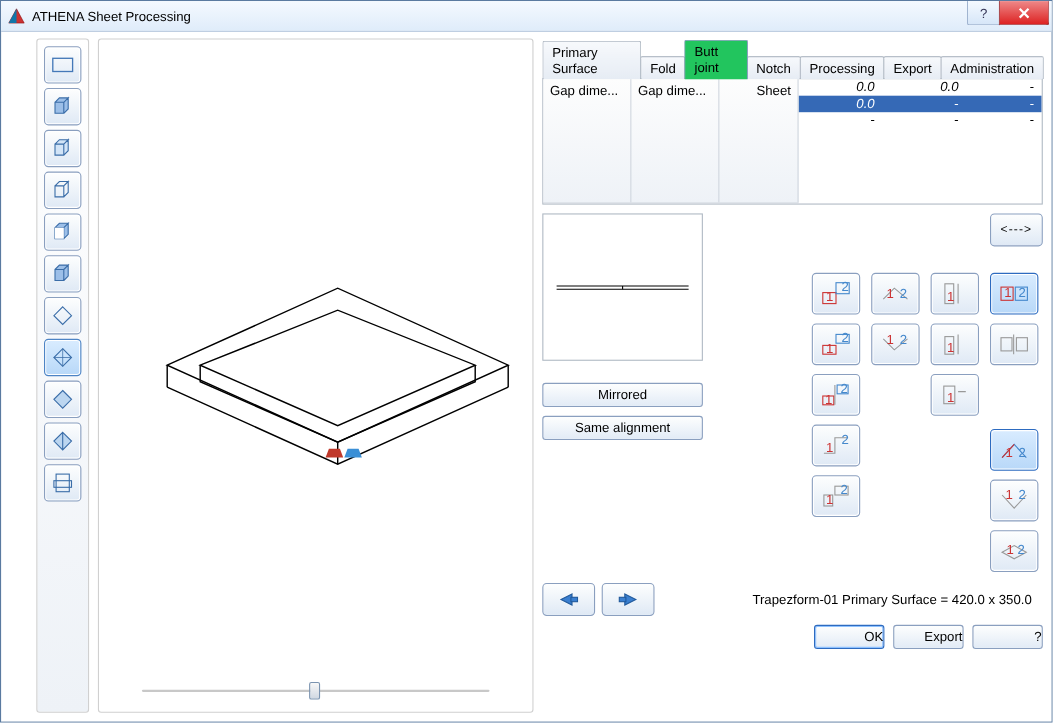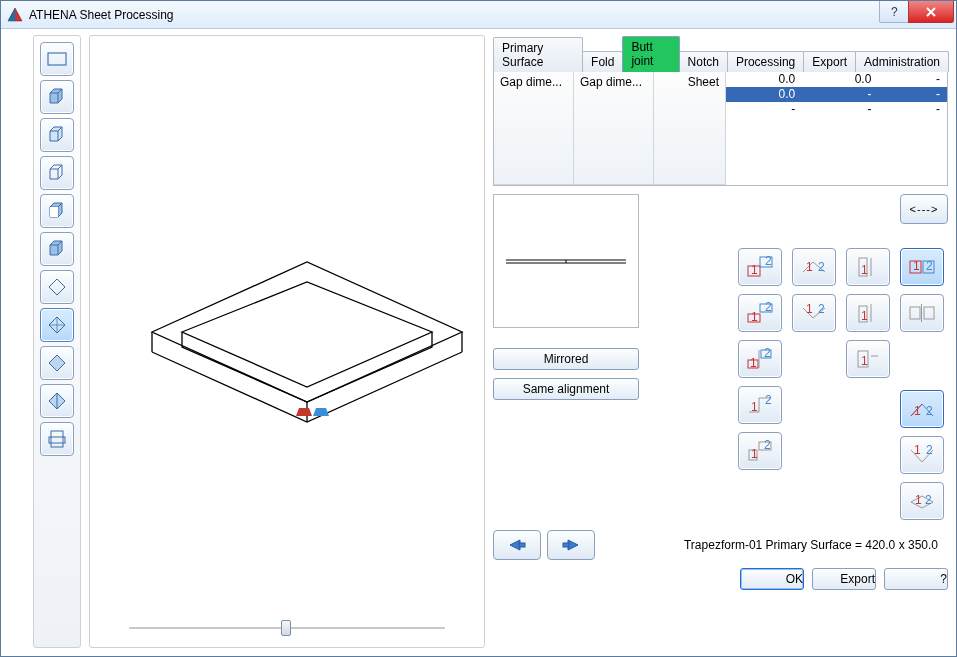--- a/index.html
+++ b/index.html
@@ -25,21 +25,21 @@
   .preview-slider-thumb { position: absolute; left: 48%; top: -3px; width: 10px; height: 16px; background: linear-gradient(#f7f7f7, #d0d8e2); border: 1px solid #7a93b0; border-radius: 2px; }
   .rightpanel { width: 455px; display: flex; flex-direction: column; }
   .tabs { display: flex; gap: 0; margin-bottom: 0; align-items: end; }
   .tab { padding: 3px 8px; border: 1px solid #b0b9c4; border-bottom: none; border-radius: 2px 2px 0 0; background: linear-gradient(#f7f9fc, #e6ecf4); margin-right: -1px; position: relative; top: 1px; }
   .tab.active { background: #22c55e; z-index: 2; padding-bottom: 4px; border-color: #8a9fbf; }
   .table { border: 1px solid #b0b9c4; height: 115px; background: #fff; display: flex; flex-direction: row; }
   .thead { display: flex; background: linear-gradient(#fdfdfd, #eef2f7); border-bottom: 1px solid #d0d6de; }
   .th { padding: 3px 6px; border-right: 1px solid #d0d6de; text-align: left; }
   .th.c1 { width: 80px; } .th.c2 { width: 80px; } .th.c3 { width: 72px; text-align: right; }
   .tbody { flex: 1; overflow: auto; }
-  .trow { display: flex; height: 15px; }
+  .trow { display: flex; height: 15px; font-style: italic; }
   .trow.sel { background: #3569b6; color: #fff; }
   .td { padding: 0 6px; text-align: right; border-right: 1px solid transparent; }
   .td.c1 { width: 80px; } .td.c2 { width: 80px; } .td.c3 { width: 72px; }
   .midrow { display: flex; margin-top: 8px; gap: 8px; }
   .thumb { width: 146px; height: 134px; border: 1px solid #b0b9c4; background: #fff; display: flex; align-items: center; justify-content: center; }
   .thumb svg { width: 130px; height: 50px; }
   .navbtn { width: 48px; height: 30px; border: 1px solid #8a9fbf; border-radius: 4px; background: linear-gradient(#fdfefe, #dfe9f5); display: flex; align-items: center; justify-content: center; }
   .ibtn { width: 44px; height: 38px; border: 1px solid #8a9fbf; border-radius: 4px; background: linear-gradient(#fdfefe, #dfe9f5); display: flex; align-items: center; justify-content: center; box-shadow: inset 0 0 0 1px #fff; }
   .ibtn.sel { background: linear-gradient(#d9ecff, #b8d8f8); border-color: #2d6bc0; }
   .btnrow { display: flex; flex-direction: column; gap: 8px; margin-top: 20px; }

